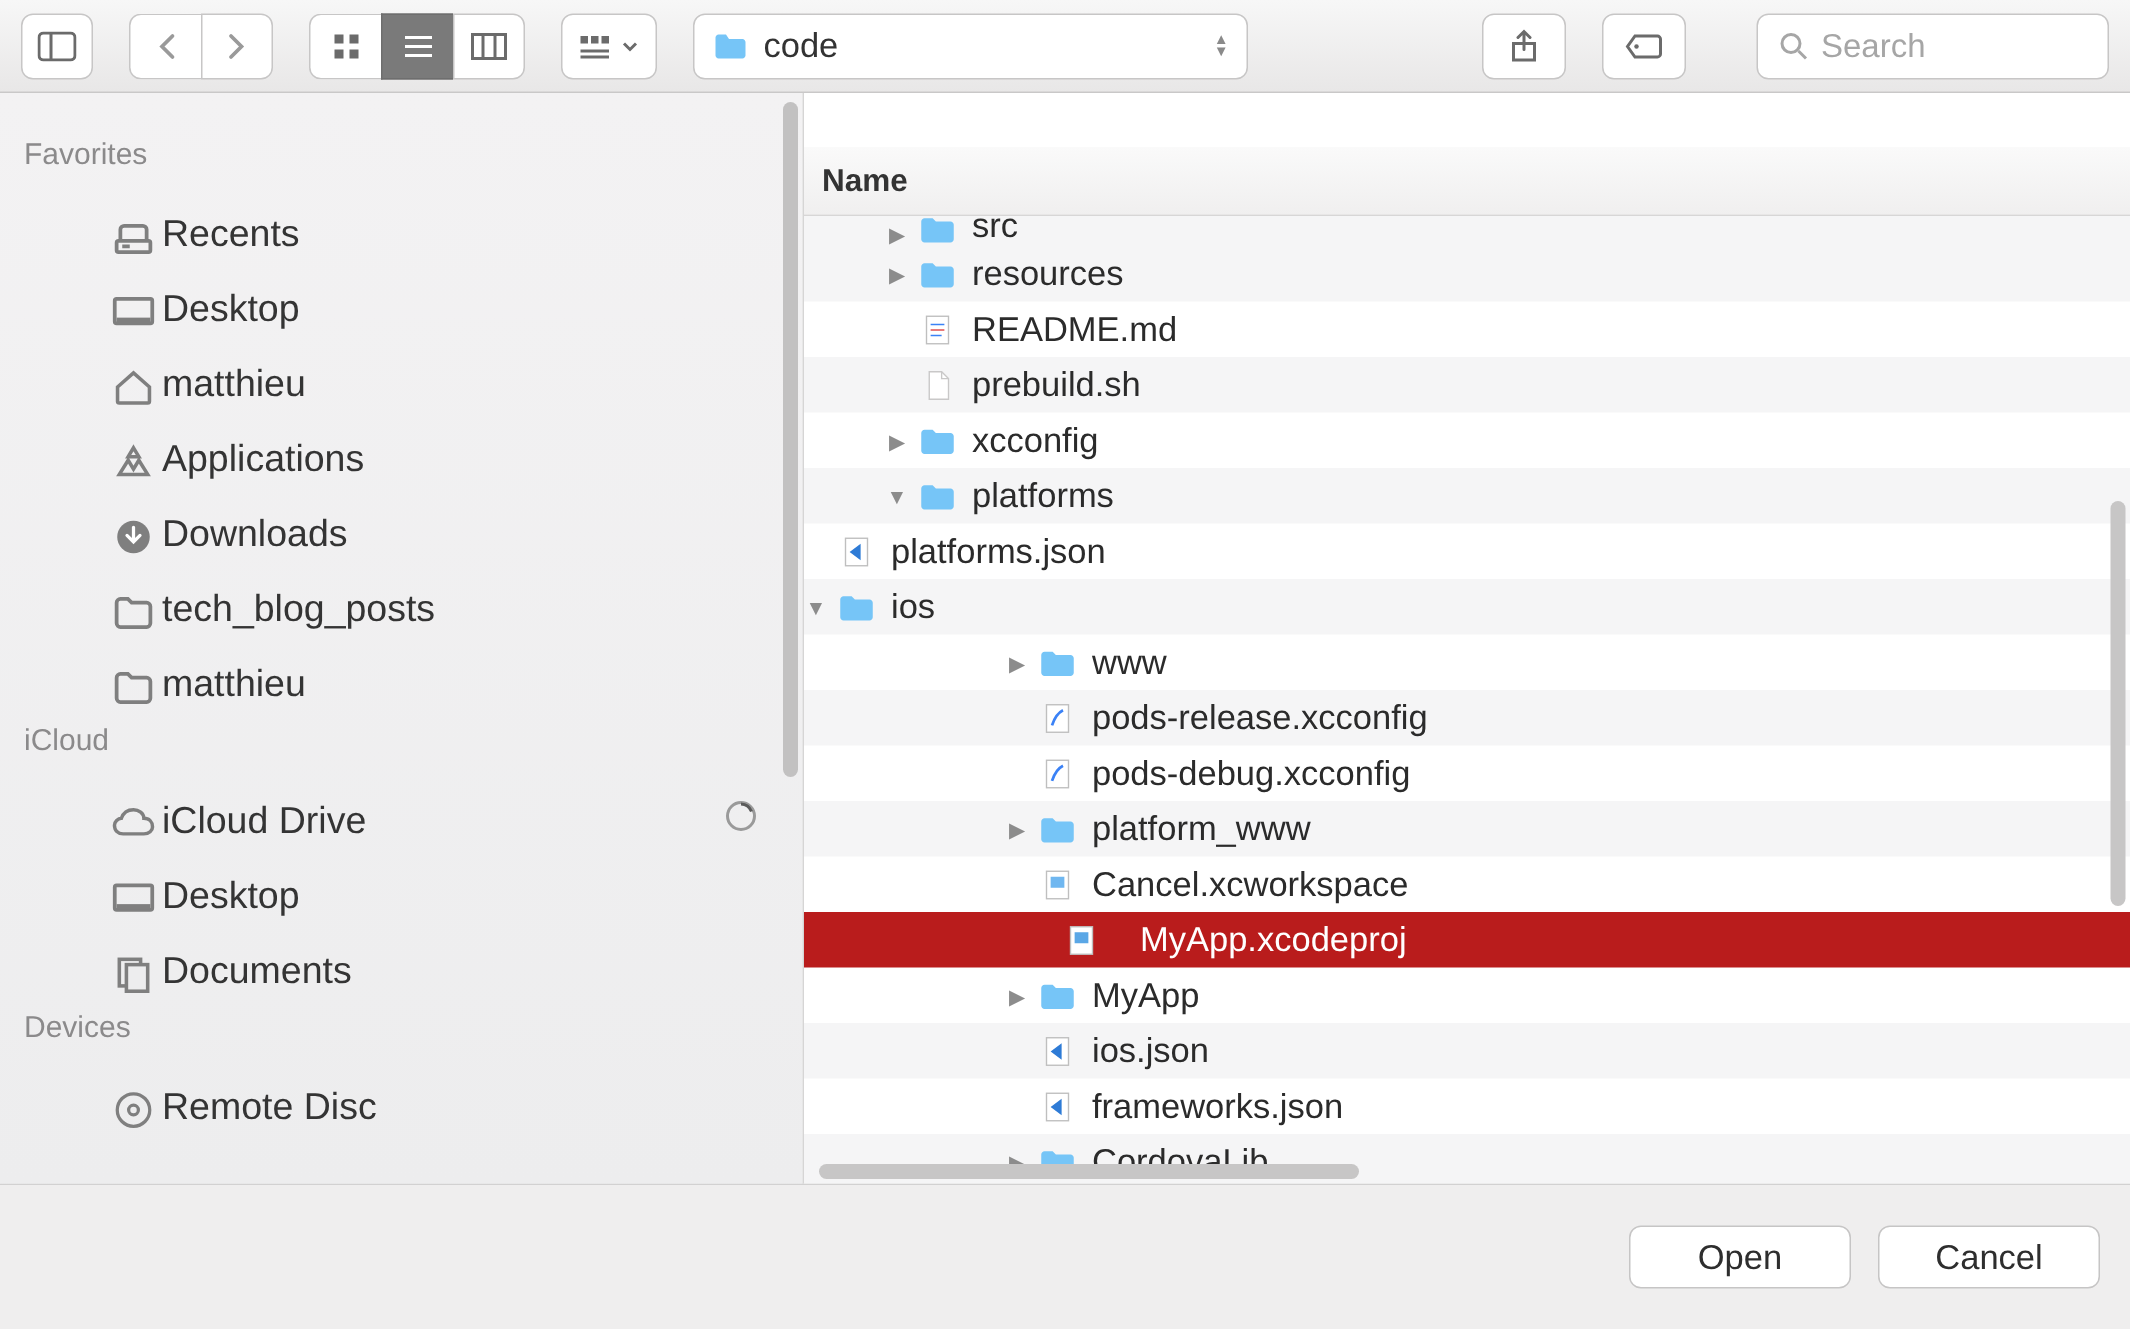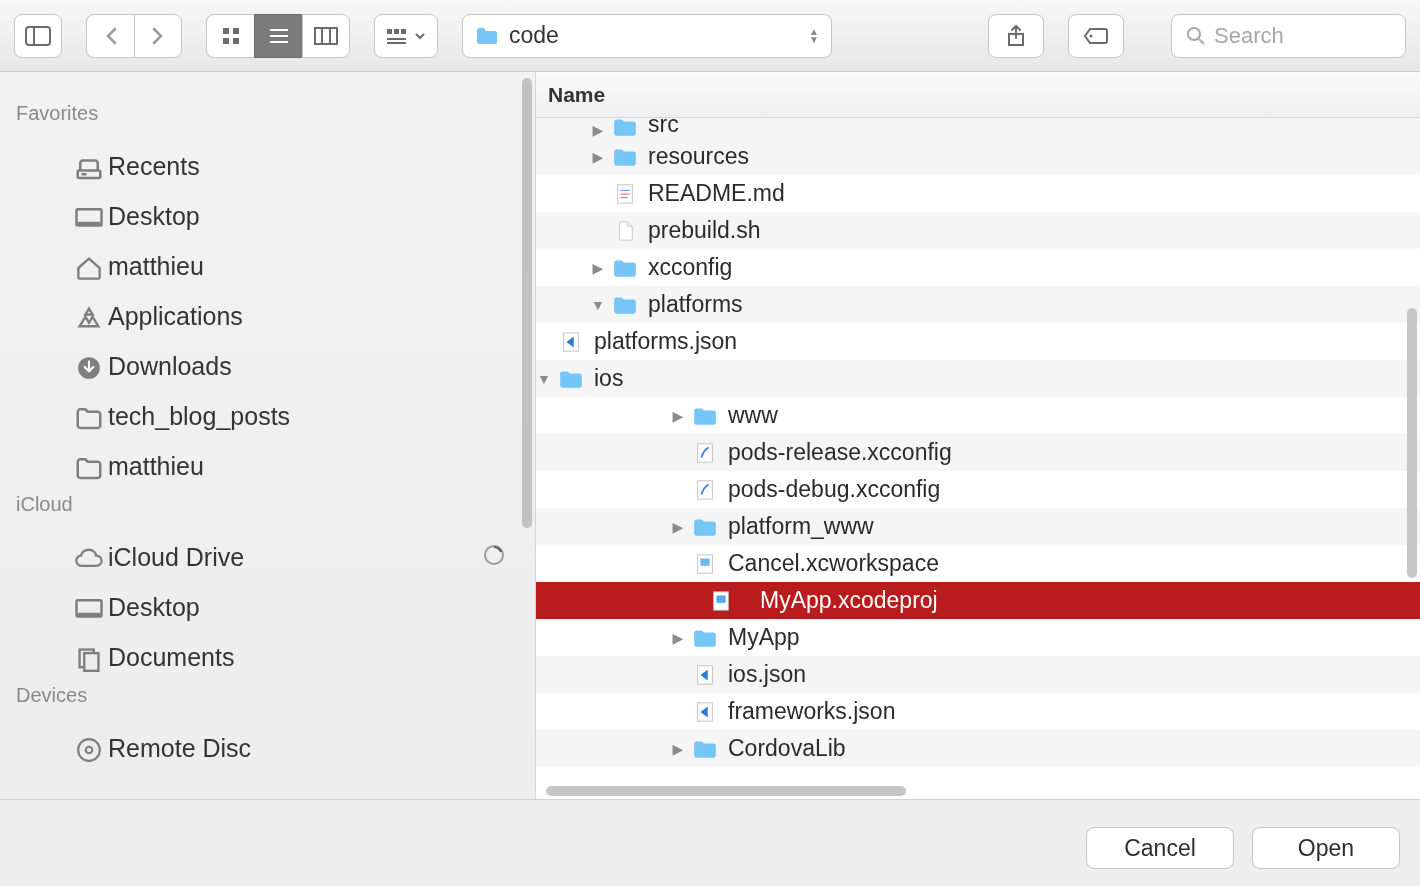--- a/index.html
+++ b/index.html
@@ -1,20 +1,20 @@
 <!DOCTYPE html>
 <html><head>
 <meta charset="utf-8">
 <style>
 * { box-sizing: border-box; margin: 0; padding: 0; font-family: -apple-system, "Helvetica Neue", Arial, sans-serif; }
 html, body { width: 1420px; height: 886px; overflow: hidden; background: #ececec; }
 
 
 .toolbar {
-  height: 72px;
+  height: 62px;
   display: flex;
   align-items: center;
   gap: 24px;
   padding: 0 14px;
   background: linear-gradient(#f7f7f7, #e8e7e7);
   border-bottom: 1px solid #c9c8c8;
 }
 .btn-group { display: flex; }
 .tb-btn {
   height: 44px;
@@ -96,21 +96,21 @@
 .sb-item {
   display:flex; align-items:flex-end; gap:4px;
   height:50px; padding-left:30px;
   font-size:25px; color:#343434;margin-left:44px;
 }
 .sb-item .ico { width:30px; height:26px; display:flex; align-items:center; justify-content:center; color:#7f7f7f;}
 .sb-item .ico svg { width:100%; height:100%; }
 .sb-item .tail { margin-left:auto; margin-right:30px; color:#9a9a9a; }
 
 
-.filelist { flex:1; display:flex; flex-direction:column; position:relative; }
+.filelist { flex:1; display:flex; flex-direction:column; position:relative;margin-top:36px; }
 .header-row {
   height:46px; display:flex; align-items:center;
   background:linear-gradient(#fafafa,#f0efef);
   border-bottom:1px solid #d7d6d6;
   padding-left:12px;
   font-size:21px; font-weight:600; color:#333;
 }
 .rows { flex:1; overflow:hidden; position:relative; }
 .rows .scroll-thumb-v { position:absolute; right:3px; top:190px; width:10px; height:270px; background:#c7c6c6; border-radius:5px;}
 .rows .scroll-thumb-h { position:absolute; bottom:3px; left:10px; height:10px; width:360px; background:#c7c6c6; border-radius:5px;}
@@ -541,18 +541,18 @@
             </svg>
           </span>
           <span>CordovaLib</span>
         </div>
       </div>
   </div>
 </div>
 
 <div class="footer">
   <div class="dlg-btn">
+      <span>Open</span>
+    </div>
+  <div class="dlg-btn">
       <span>Cancel</span>
     </div>
-  <div class="dlg-btn">
-      <span>Open</span>
-    </div>
 </div>
 
 </body></html>

